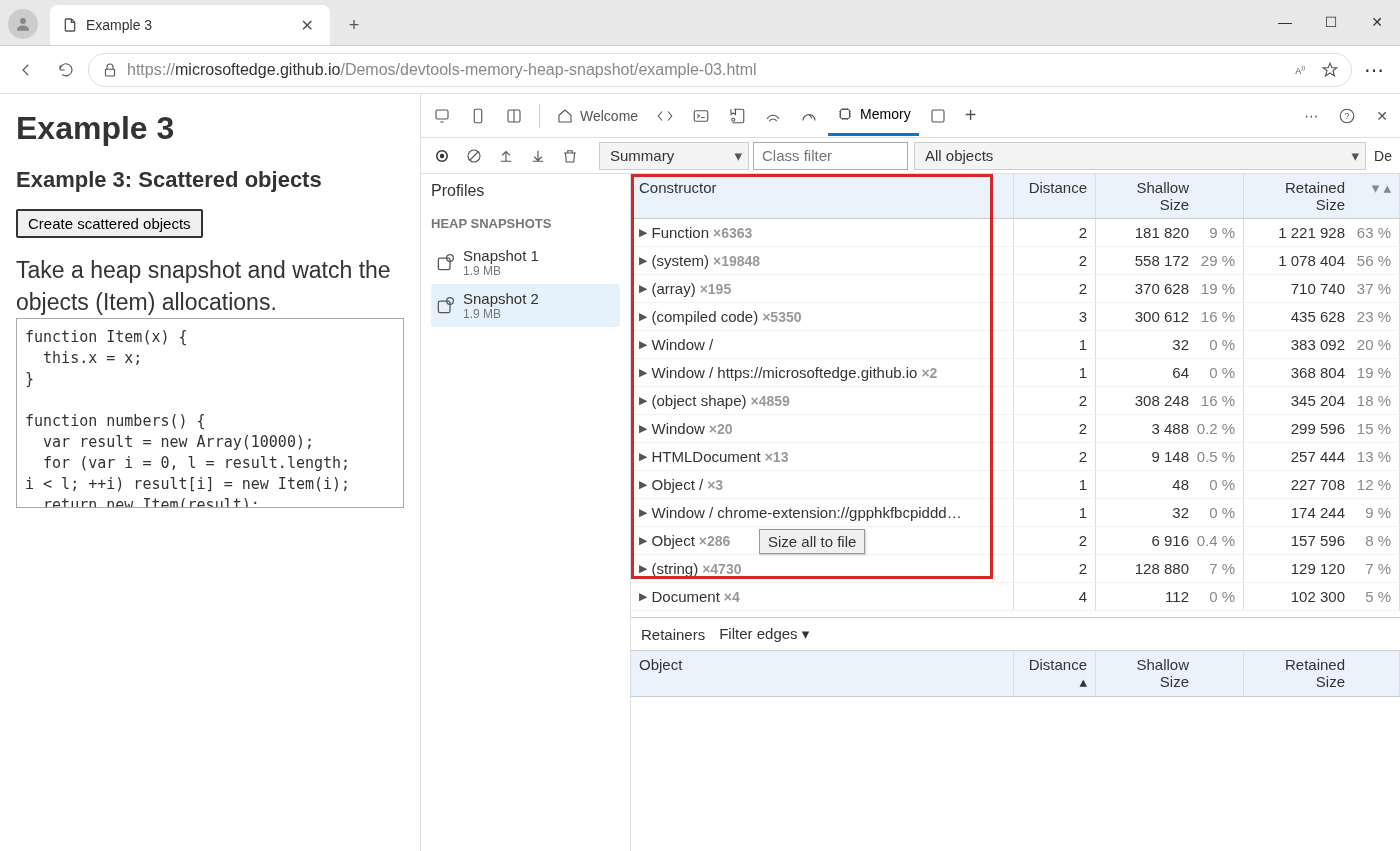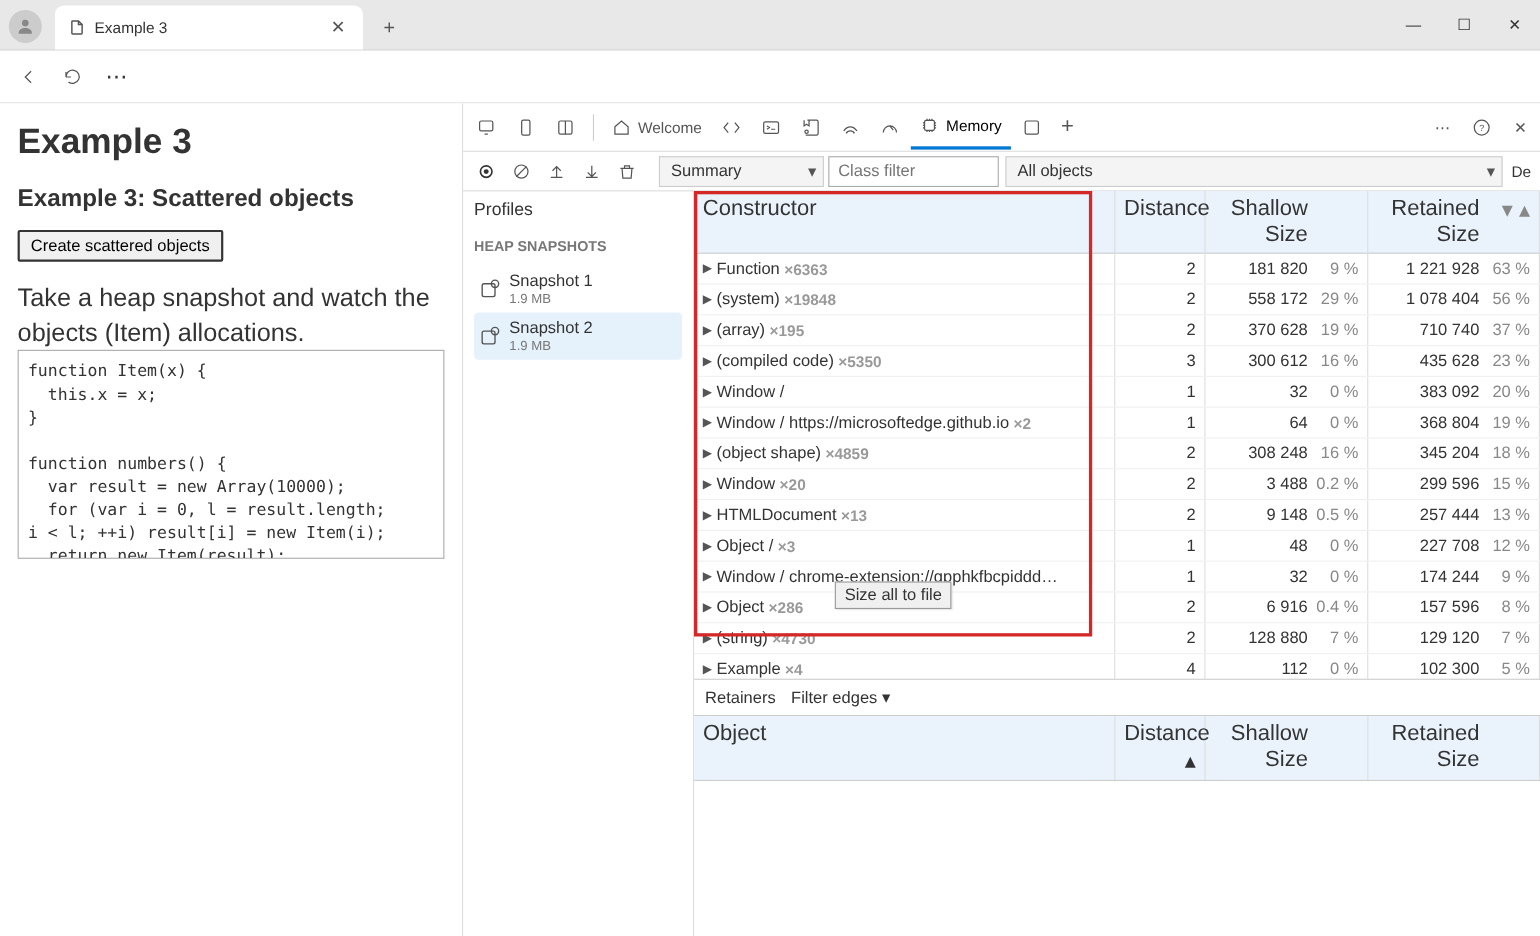--- a/index.html
+++ b/index.html
@@ -43,21 +43,21 @@
   .profiles-pane{width:210px;border-right:1px solid #ddd;padding:8px 10px;}
   .profiles-pane h3{font-size:16px;font-weight:400;margin-bottom:16px;}
   .profiles-pane h4{font-size:13px;color:#777;font-weight:600;margin-bottom:10px;}
   .snapshot{display:flex;align-items:center;gap:8px;padding:6px 4px;border-radius:4px;}
   .snapshot.selected{background:#e5f1fb;}
   .snapshot .sicon{width:20px;height:20px;}
   .snapshot-info .name{font-size:15px;}
   .snapshot-info .size{font-size:12px;color:#777;}
   .table-pane{flex:1;display:flex;flex-direction:column;overflow:hidden;}
   .table-container{flex:1;overflow:auto;position:relative;}
-  .thead{display:flex;background:#eaf3fc;border-bottom:1px solid #ccc;font-size:20px;}
+  .thead{display:flex;background:#eaf3fc;border-bottom:1px solid #ccc;font-size:15px;}
   .thead .col,.trow .col{padding:5px 8px;border-right:1px solid #ddd;}
   .col-constructor{flex:1;min-width:0;}
   .col-distance{width:82px;text-align:right;}
   .col-shallow{width:148px;text-align:right;display:flex;}
   .col-shallow .val{flex:1;text-align:right;}
   .col-shallow .pct{width:46px;text-align:right;color:#888;}
   .col-retained{width:156px;text-align:right;display:flex;}
   .col-retained .val{flex:1;text-align:right;}
   .col-retained .pct{width:46px;text-align:right;color:#888;}
   .trow{display:flex;font-size:15px;border-bottom:1px solid #f0f0f0;}
@@ -101,20 +101,35 @@
   <div class="icon-btn">
     <svg class="icon-svg" viewBox="0 0 24 24">
         <path d="M15 5l-7 7 7 7"></path>
       </svg>
   </div>
   <div class="icon-btn">
     <svg class="icon-svg" viewBox="0 0 24 24">
         <path d="M4 12a8 8 0 1 1 3 6M4 12V6m0 6h6"></path>
       </svg>
   </div>
+  <div class="addr-field">
+    <svg class="icon-svg" viewBox="0 0 24 24">
+        <rect x="6" y="11" width="12" height="9" rx="1"></rect>
+        <path d="M8 11V8a4 4 0 0 1 8 0v3"></path>
+      </svg>
+    <span class="url"><span class="gray">https://</span><span>microsoftedge.github.io</span><span class="gray">/Demos/devtools-memory-heap-snapshot/example-03.html</span></span>
+    <div style="margin-left:auto;display:flex;gap:10px;">
+      <svg class="icon-svg" viewBox="0 0 24 24">
+          <text x="3" y="17" font-size="12" fill="#555" stroke="none">A⁾⁾</text>
+        </svg>
+      <svg class="icon-svg" viewBox="0 0 24 24">
+          <path d="M12 3l2.5 6H21l-5 4 2 7-6-4-6 4 2-7-5-4h6.5z"></path>
+        </svg>
+    </div>
+  </div>
   <div class="icon-btn" style="font-size:20px;">⋯</div>
 </div>
 
 <div class="content">
 
   <div class="page">
     <h1>Example 3</h1>
     <h2>Example 3: Scattered objects</h2>
     <button>Create scattered objects</button>
     <p>Take a heap snapshot and watch the objects (Item) allocations.</p>
@@ -490,21 +505,21 @@
                   <span class="pct">7 %</span>
                 </div>
                 <div class="col col-retained">
                   <span class="val">129 120</span>
                   <span class="pct">7 %</span>
                 </div>
               </div>
               <div class="trow">
                 <div class="col col-constructor">
                   <span class="expand">▶</span> 
-                  <span>Example</span> 
+                  <span>Document</span> 
                   <span class="count">×4</span>
                 </div>
                 <div class="col col-distance">4</div>
                 <div class="col col-shallow">
                   <span class="val">112</span>
                   <span class="pct">0 %</span>
                 </div>
                 <div class="col col-retained">
                   <span class="val">102 300</span>
                   <span class="pct">5 %</span>

